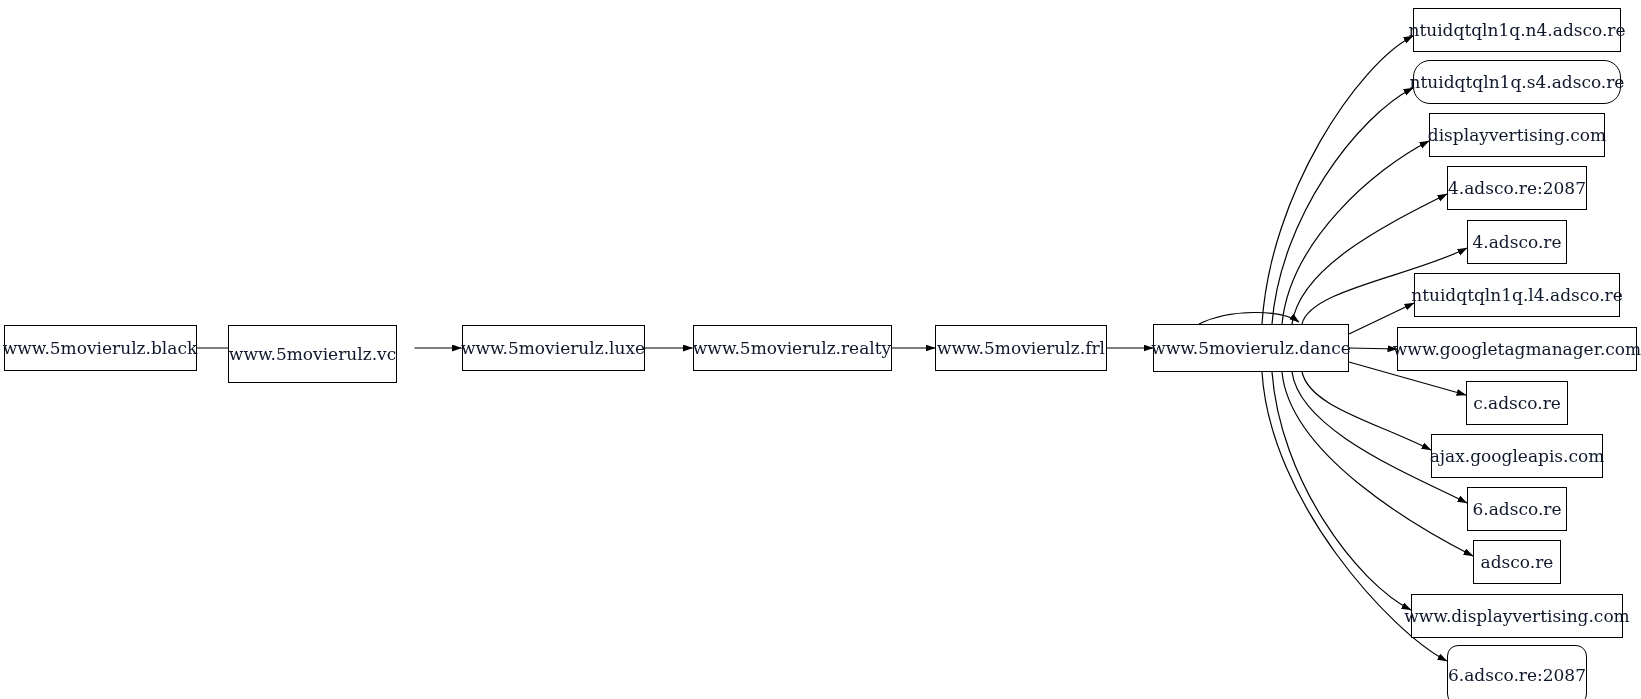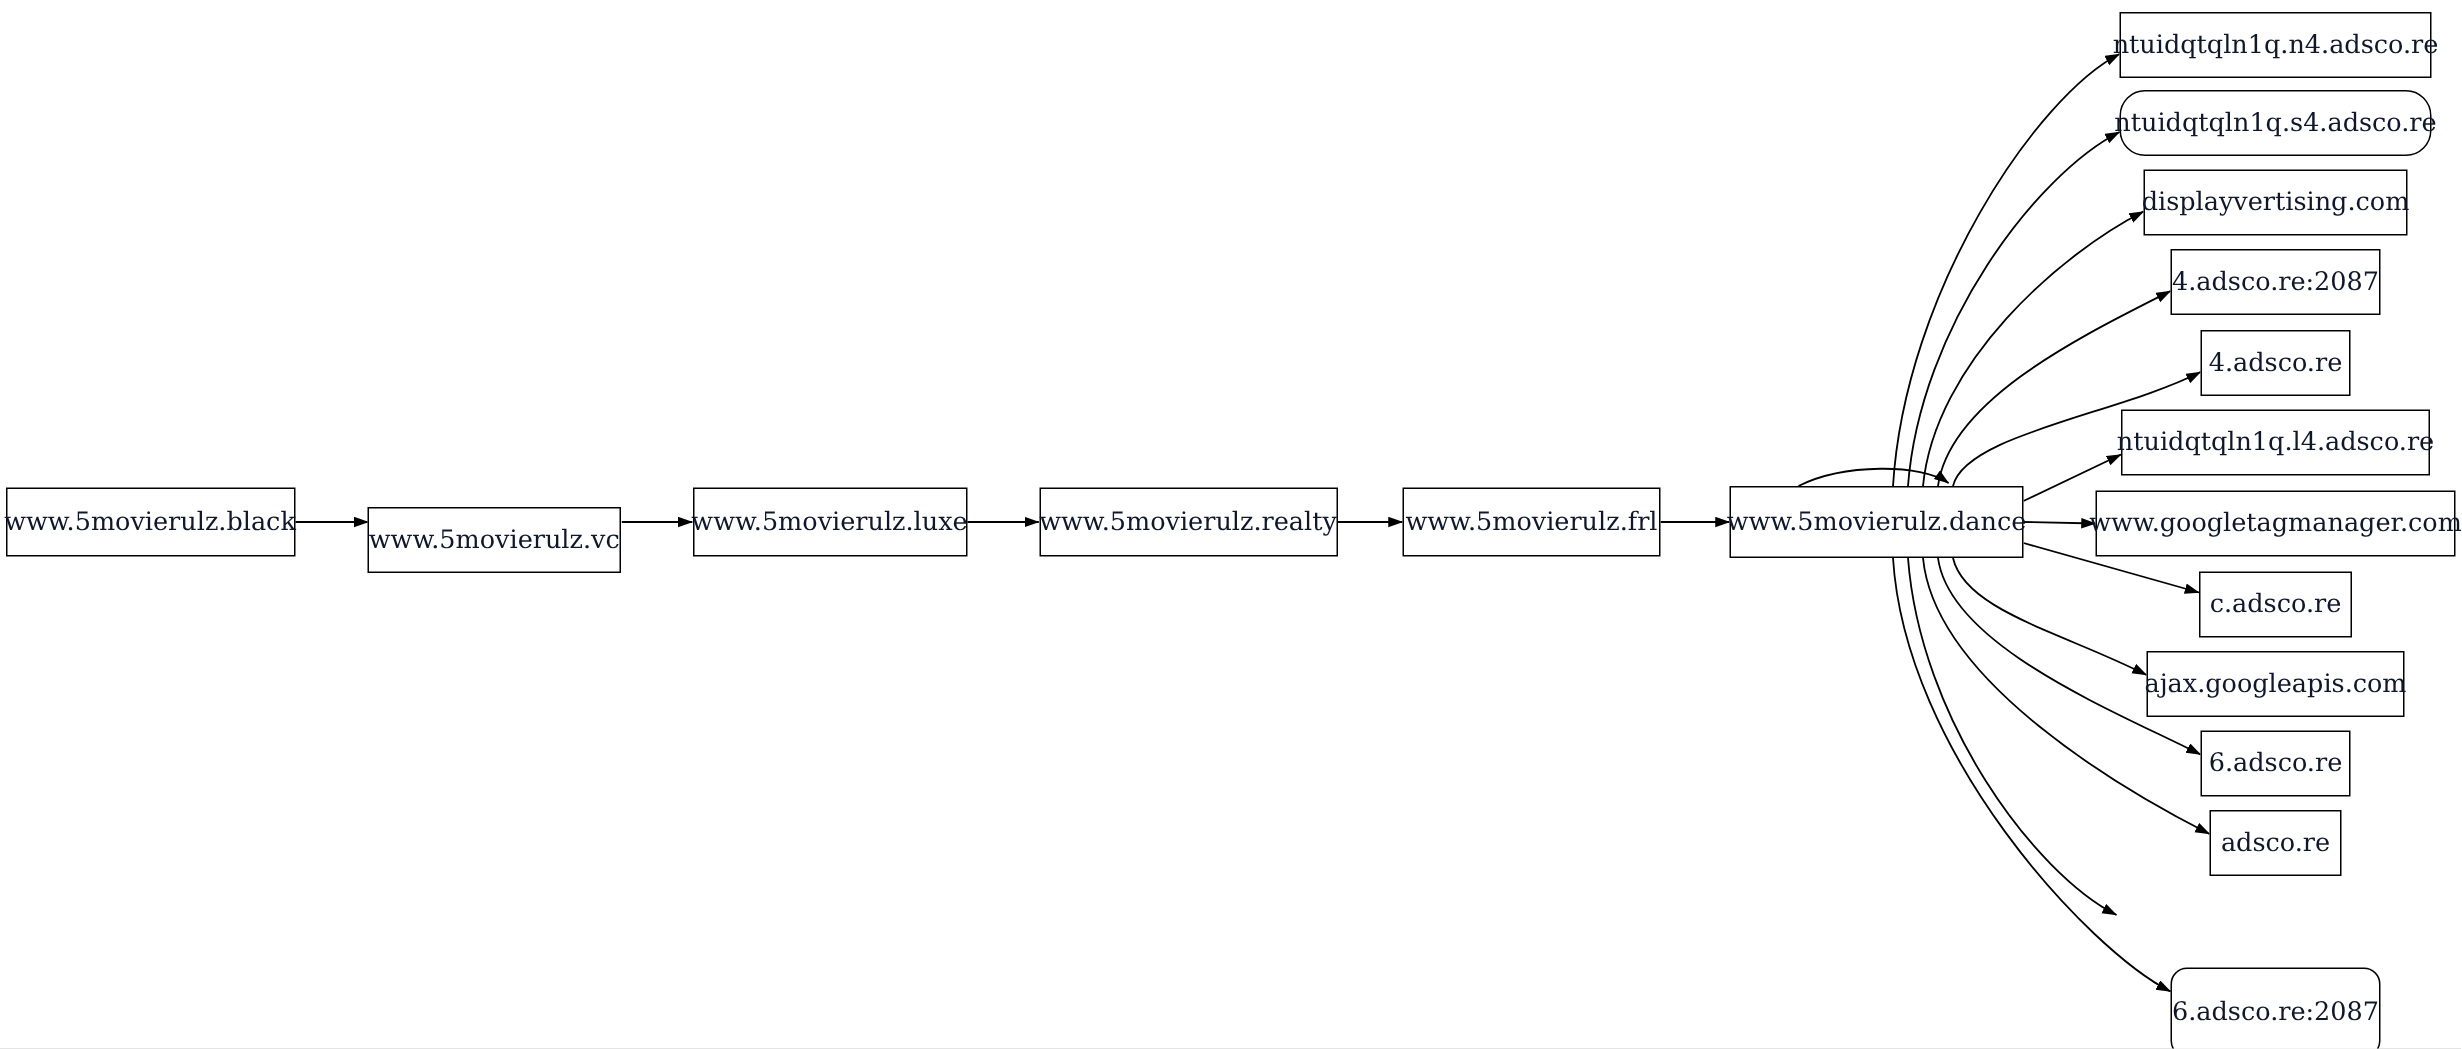--- a/index.html
+++ b/index.html
@@ -68,21 +68,21 @@
       <path d="M 1349 362 L 1466 395" marker-end="url(#arrow)"></path>
       <path d="M 1302 372 C 1310 407.1, 1376 422, 1431 450" marker-end="url(#arrow)"></path>
       <path d="M 1292 372 C 1300 430.95, 1412 475, 1467 503" marker-end="url(#arrow)"></path>
       <path d="M 1282 372 C 1290 454.8, 1418 528, 1473 556" marker-end="url(#arrow)"></path>
       <path d="M 1272 372 C 1280 479.1, 1356 582, 1411 610" marker-end="url(#arrow)"></path>
       <path d="M 1262 372 C 1270 502.05, 1392 633, 1447 661" marker-end="url(#arrow)"></path>
     </svg>
 <div class="node" style="left: 3.5px; top: 325px; width: 193px; height: 46px;">
       <span>www.5movierulz.black</span>
     </div>
-    <div class="node" style="left: 245px; top: 325px; width: 169px; height: 44px; margin-top: 13px;">
+    <div class="node" style="left: 228px; top: 325px; width: 169px; height: 58px;">
       <span>www.5movierulz.vc</span>
     </div>
     <div class="node" style="left: 461.5px; top: 325px; width: 183px; height: 46px;">
       <span>www.5movierulz.luxe</span>
     </div>
     <div class="node" style="left: 692.5px; top: 325px; width: 199px; height: 46px;">
       <span>www.5movierulz.realty</span>
     </div>
     <div class="node" style="left: 935px; top: 325px; width: 172px; height: 46px;">
       <span>www.5movierulz.frl</span>
@@ -116,16 +116,19 @@
     </div>
     <div class="node" style="left: 1431px; top: 434px; width: 172px; height: 44px;">
       <span>ajax.googleapis.com</span>
     </div>
     <div class="node" style="left: 1467px; top: 487px; width: 100px; height: 44px;">
       <span>6.adsco.re</span>
     </div>
     <div class="node" style="left: 1473px; top: 540px; width: 88px; height: 44px;">
       <span>adsco.re</span>
     </div>
+    <div class="node" style="left: 1411px; top: 594px; width: 212px; height: 44px;">
+      <span>www.displayvertising.com</span>
+    </div>
     <div class="node" style="left: 1447px; top: 645px; width: 140px; height: 60px; border-radius: 11px;">
       <span>6.adsco.re:2087</span>
     </div>
   </div>
 
 </body></html>

